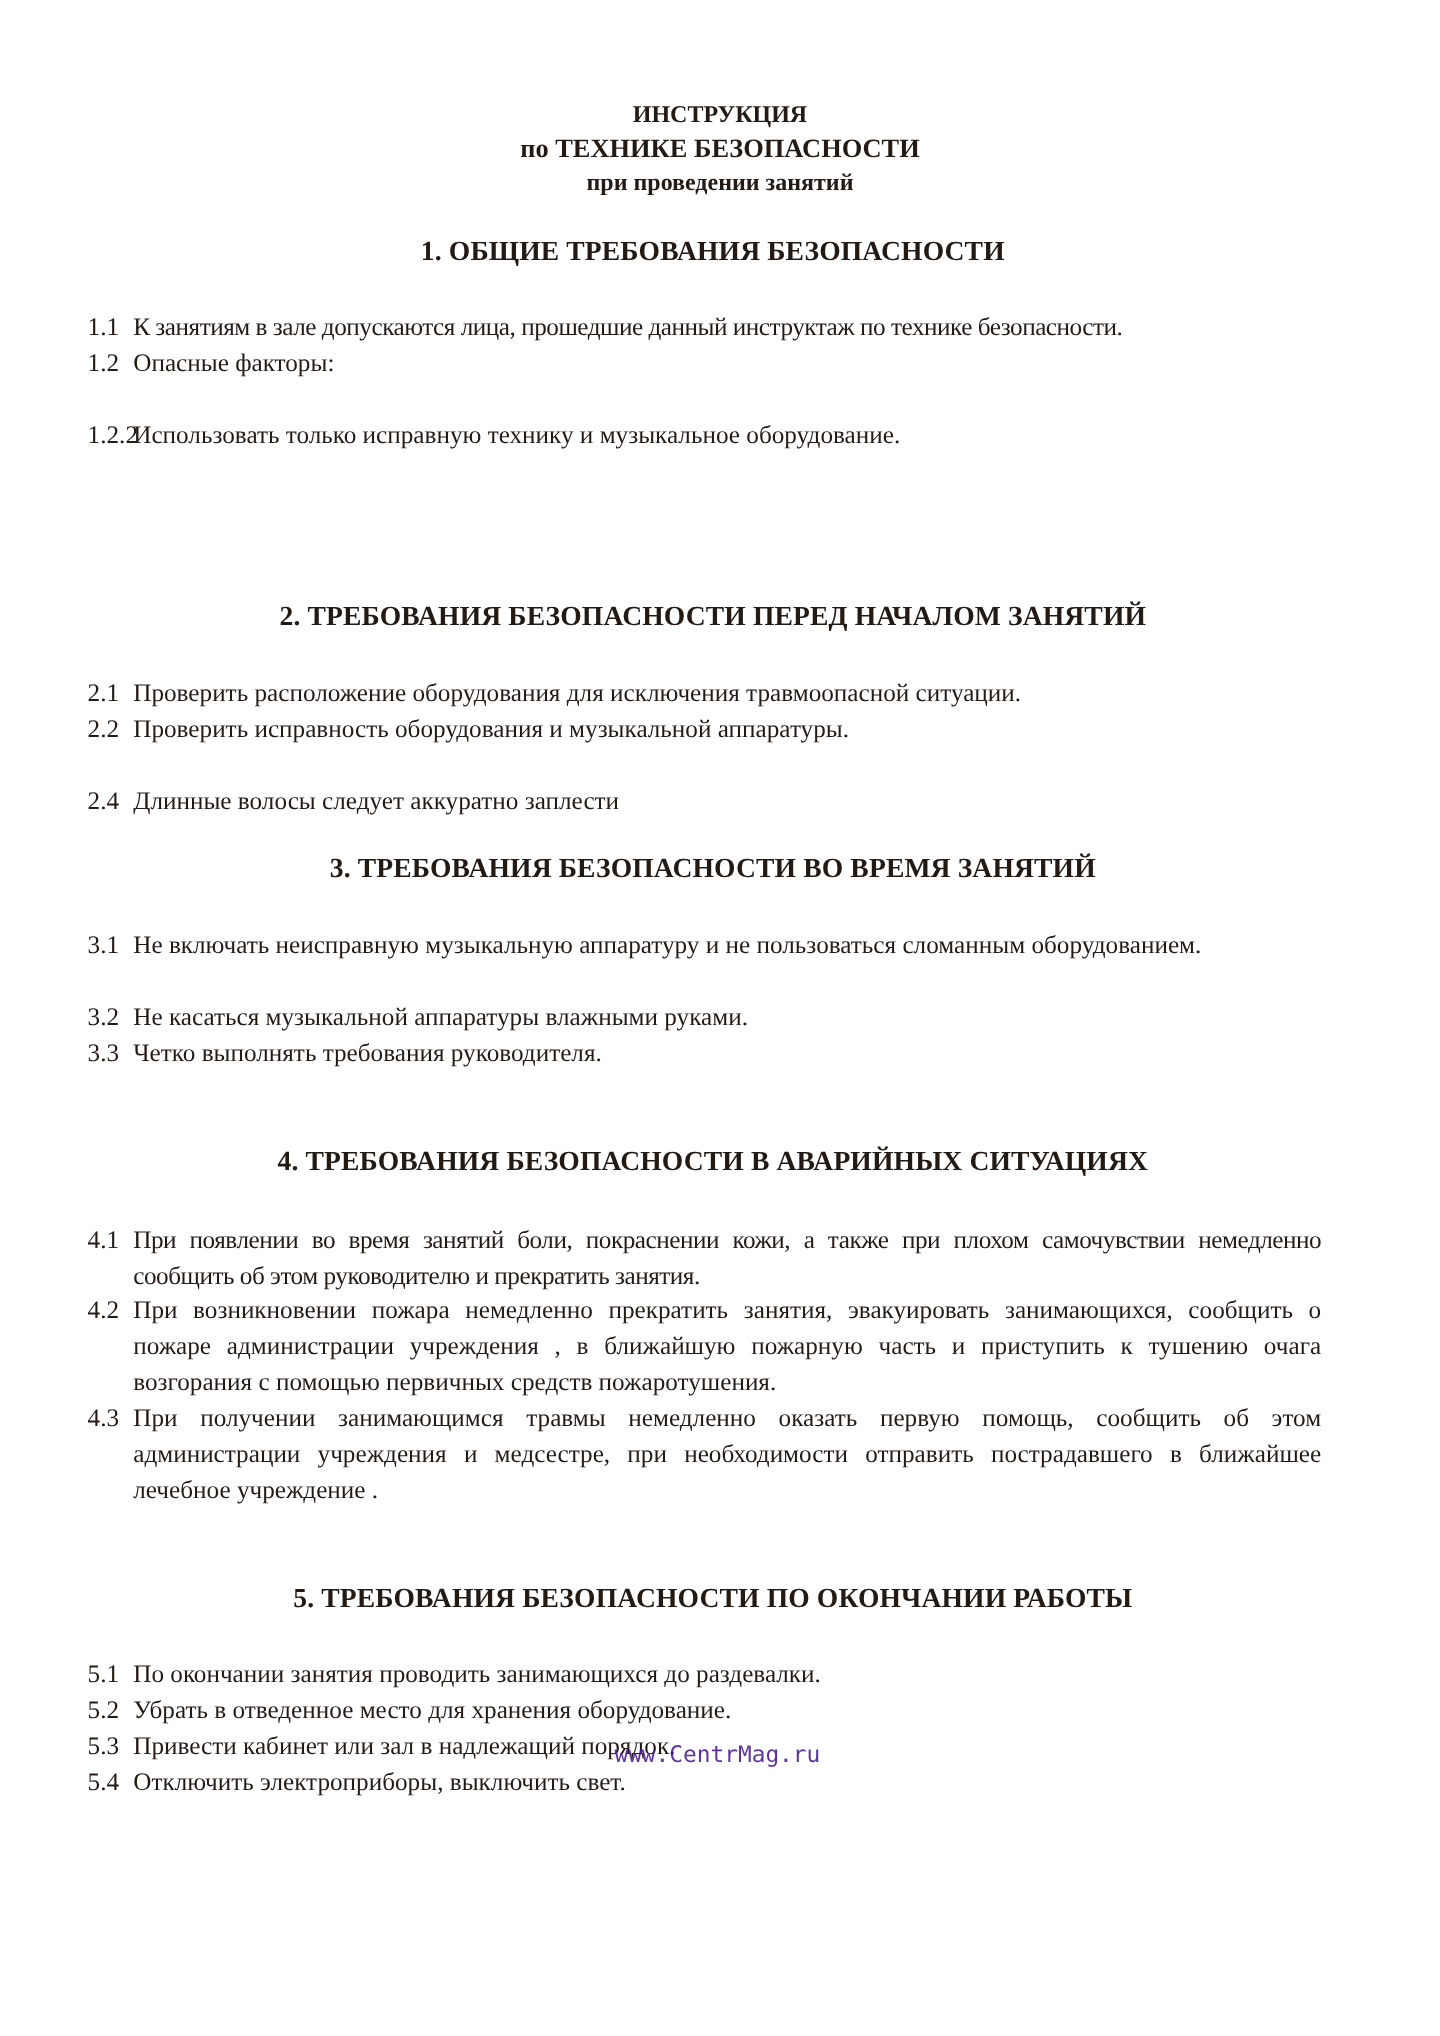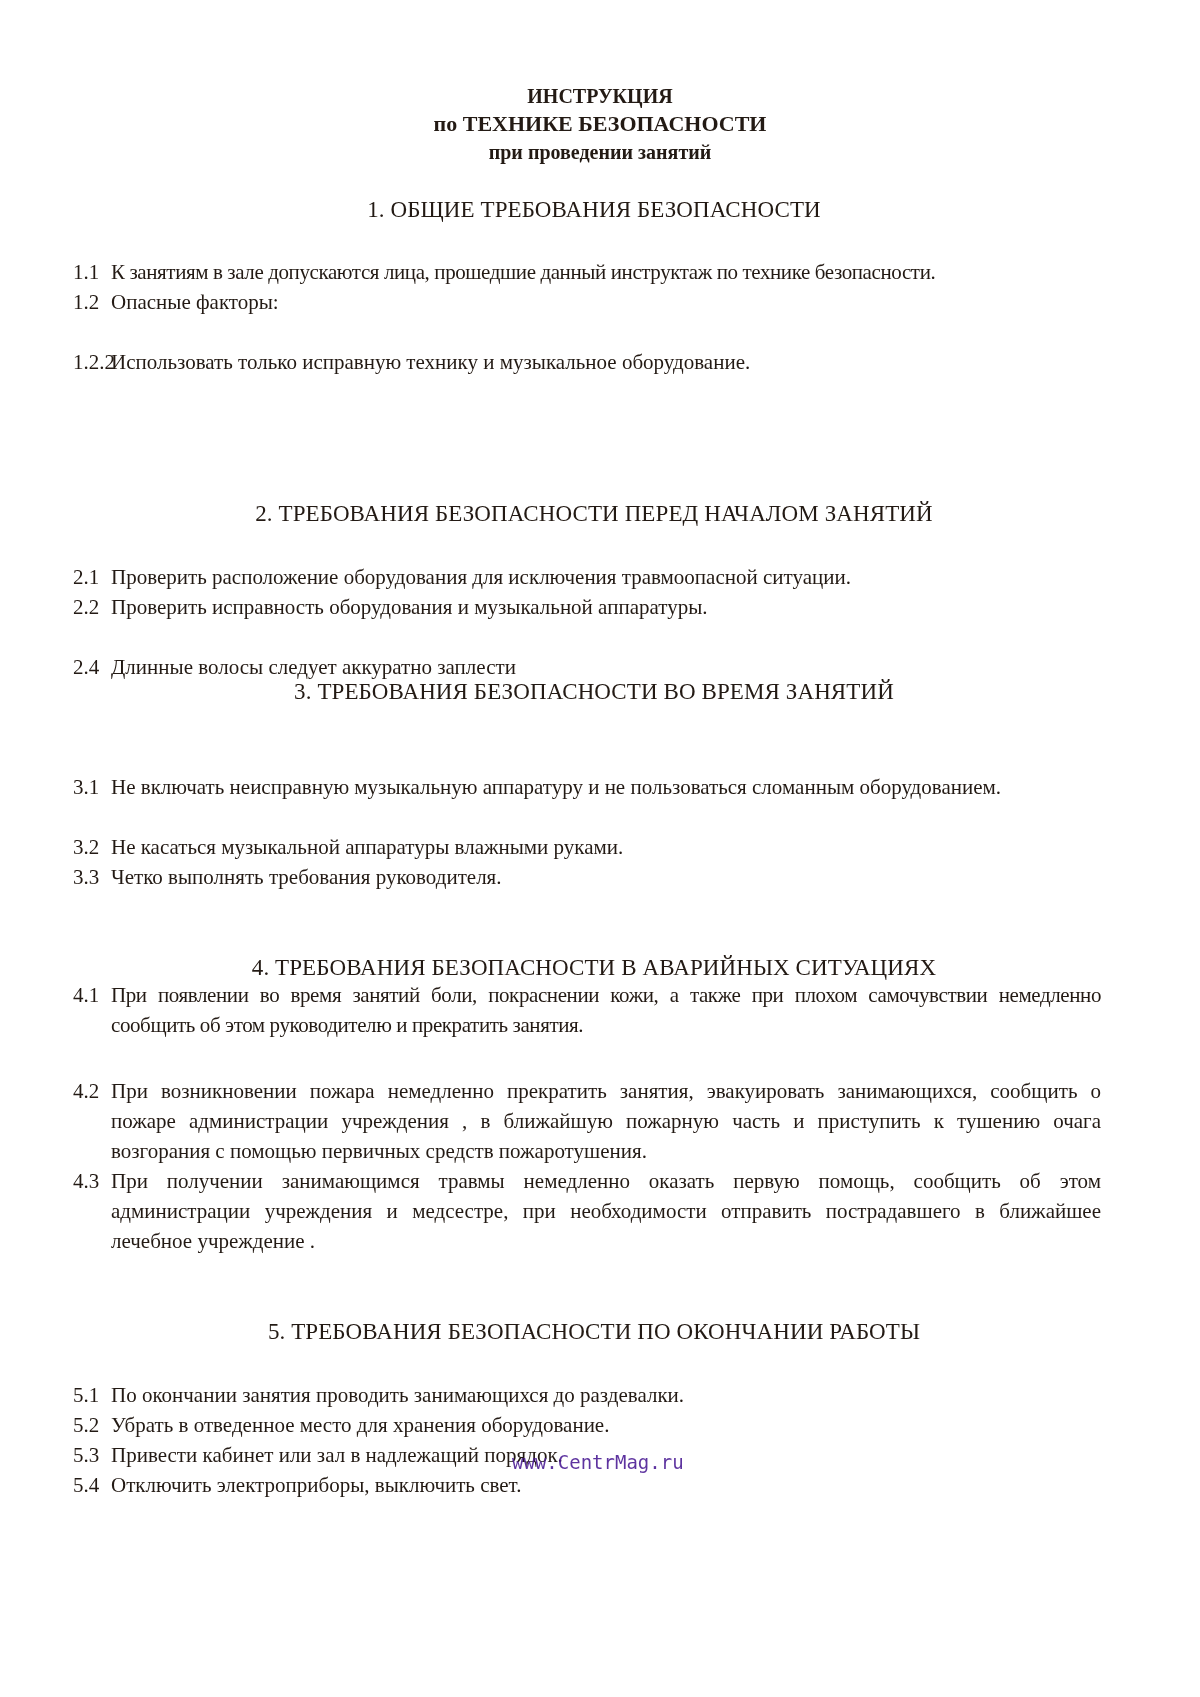--- a/index.html
+++ b/index.html
@@ -29,21 +29,21 @@
       font-weight: bold;
       font-size: 22px;
       line-height: 28px;
     }
     .doc-title .line1 { font-size: 20px; }
     .doc-title .line3 { font-size: 20px; }
     .section-heading {
       position: absolute;
       left: 0; width: 1188px;
       text-align: center;
-      font-weight: normal;
+      font-weight: bold;
       font-size: 23px;
       line-height: 28px;
       letter-spacing: 0.1px;
     }
     .item {
       position: absolute;
       left: 73px;
       width: 1060px;
       font-size: 21px;
       line-height: 30px;
@@ -106,38 +106,38 @@
   </div>
   <div class="item" style="top:592px;">
     <span class="num">2.2</span>
     <span class="text">Проверить исправность оборудования и музыкальной аппаратуры.</span>
   </div>
   <div class="item" style="top:652px;">
     <span class="num">2.4</span>
     <span class="text">Длинные волосы следует аккуратно заплести</span>
   </div>
 
-  <div class="section-heading" style="top:678px;">3. ТРЕБОВАНИЯ БЕЗОПАСНОСТИ ВО ВРЕМЯ ЗАНЯТИЙ</div>
+  <div class="section-heading" style="top:710px;">3. ТРЕБОВАНИЯ БЕЗОПАСНОСТИ ВО ВРЕМЯ ЗАНЯТИЙ</div>
 
   <div class="item" style="top:772px;">
     <span class="num">3.1</span>
     <span class="text">Не включать неисправную музыкальную аппаратуру и не пользоваться сломанным оборудованием.</span>
   </div>
   <div class="item" style="top:832px;">
     <span class="num">3.2</span>
     <span class="text">Не касаться музыкальной аппаратуры влажными руками.</span>
   </div>
   <div class="item" style="top:862px;">
     <span class="num">3.3</span>
     <span class="text">Четко выполнять требования руководителя.</span>
   </div>
 
   <div class="section-heading" style="top:954px;">4. ТРЕБОВАНИЯ БЕЗОПАСНОСТИ В АВАРИЙНЫХ СИТУАЦИЯХ</div>
 
-  <div class="item condensed" style="top:980px;">
+  <div class="item condensed" style="top:1018px;">
     <span class="num">4.1</span>
     <span class="text">При появлении во время занятий боли, покраснении кожи, а также при плохом самочувствии немедленно сообщить об этом руководителю и прекратить занятия.</span>
   </div>
   <div class="item" style="top:1076px;">
     <span class="num">4.2</span>
     <span class="text">При возникновении пожара немедленно прекратить занятия, эвакуировать занимающихся, сообщить о пожаре администрации учреждения , в ближайшую пожарную часть и приступить к тушению очага возгорания с помощью первичных средств пожаротушения.</span>
   </div>
   <div class="item" style="top:1166px;">
     <span class="num">4.3</span>
     <span class="text">При получении занимающимся травмы немедленно оказать первую помощь, сообщить об этом администрации  учреждения и медсестре, при необходимости отправить пострадавшего в ближайшее лечебное учреждение .</span>

